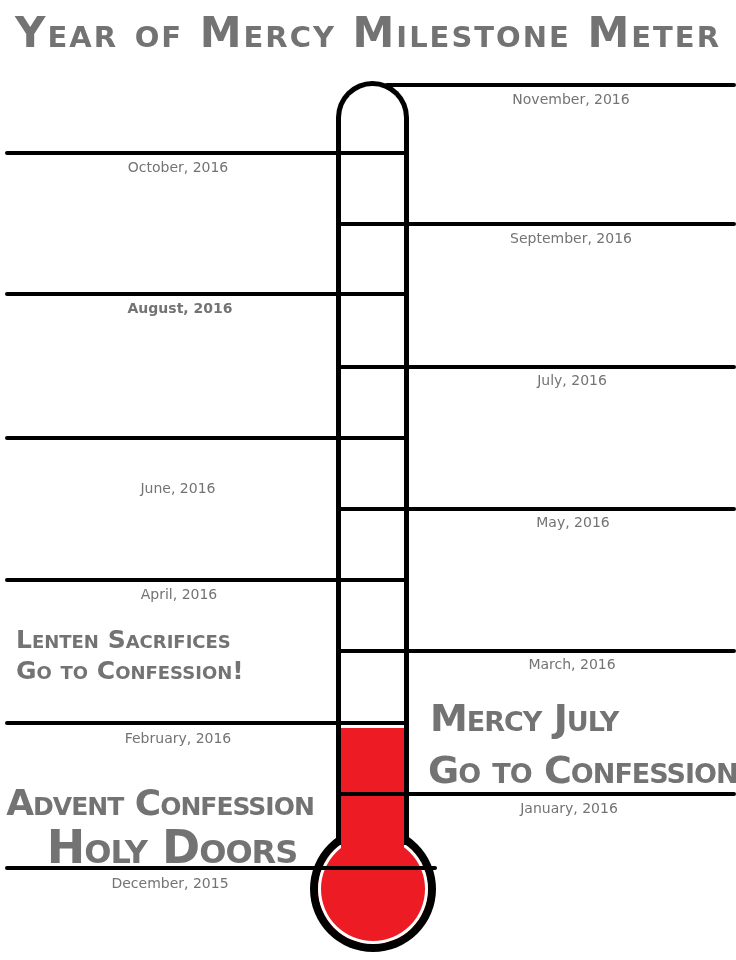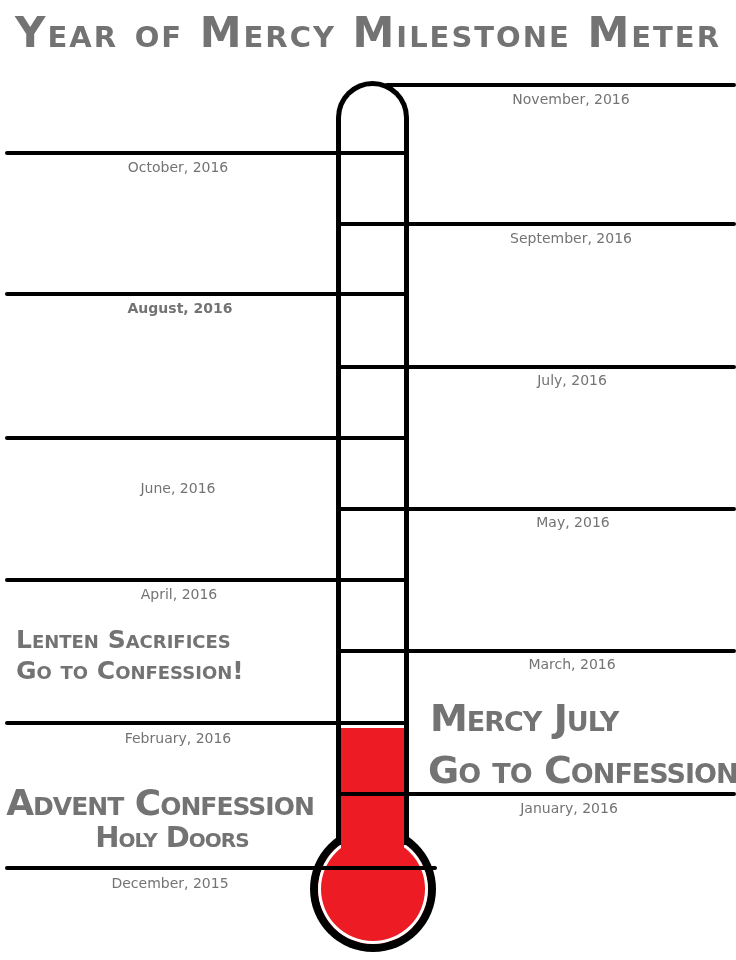--- a/index.html
+++ b/index.html
@@ -90,21 +90,21 @@
     font-family: "DejaVu Sans", sans-serif;
     font-weight: bold;
     font-variant: small-caps;
     white-space: nowrap;
     z-index: 7;
   }
   .feb-group { left: 16px; top: 624px; font-size: 25px; line-height: 31px; }
   .ann-mercy-bags { left: 430px; top: 696px; font-size: 38px; letter-spacing: -1px; }
   .ann-go-confession { left: 428px; top: 748px; font-size: 38px; letter-spacing: -1px; }
   .ann-advent { left: 160px; top: 782px; transform: translateX(-50%); font-size: 36px; letter-spacing: -1px; text-align: right; }
-  .ann-holy { left: 172px; top: 820px; transform: translateX(-50%); font-size: 29px; letter-spacing: -1px; }
+  .ann-holy { left: 172px; top: 820px; transform: translateX(-50%); font-size: 46px; letter-spacing: -1px; }
 </style>
 </head>
 <body>
 
 <div id="poster">
 
   <div class="title">Year of Mercy Milestone Meter</div>
 
   <div class="tube-bg"></div>
   <div class="bulb-outer"></div>

